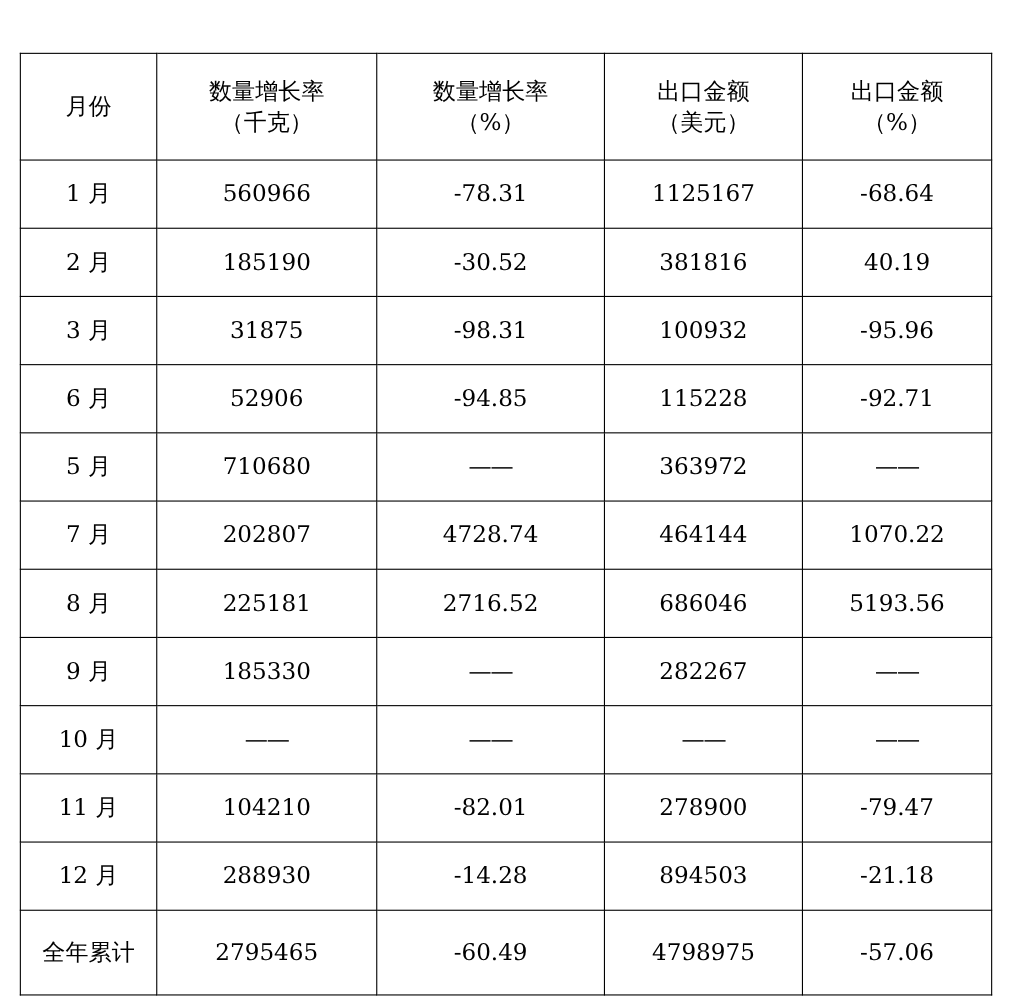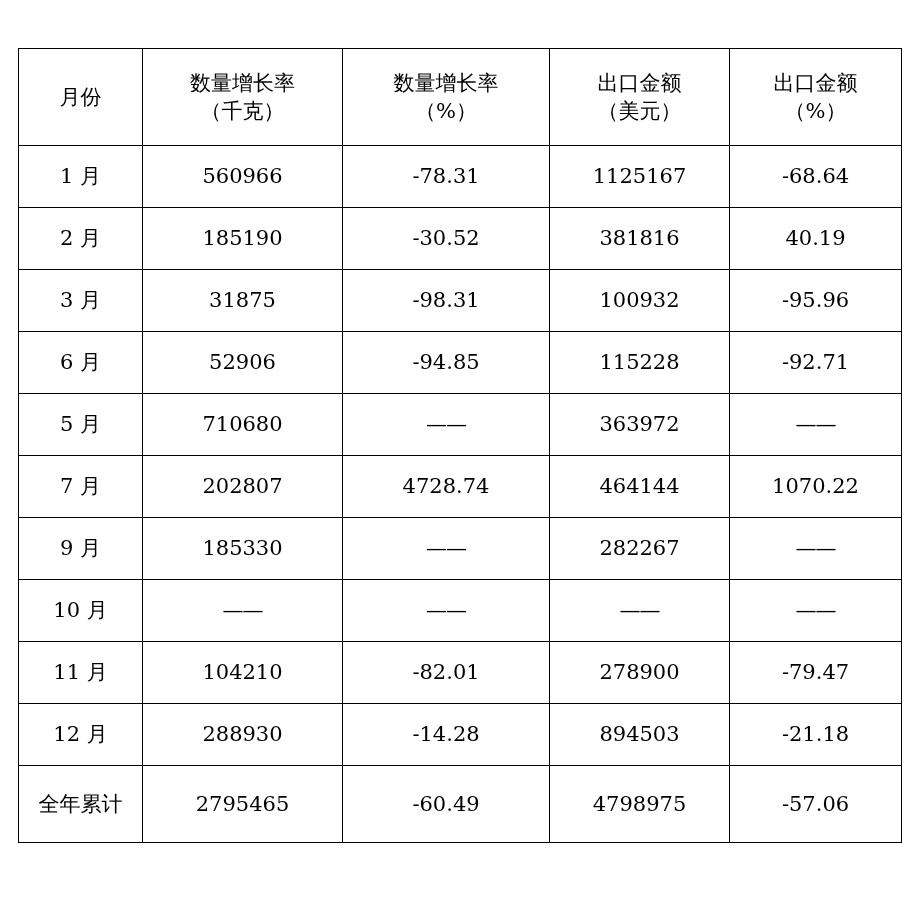--- a/index.html
+++ b/index.html
@@ -138,20 +138,27 @@
         <td class="dash">——</td>
       </tr>
       <tr>
         <td class="month-cell">7 月</td>
         <td>202807</td>
         <td>4728.74</td>
         <td>464144</td>
         <td>1070.22</td>
       </tr>
       <tr>
+        <td class="month-cell">8 月</td>
+        <td>225181</td>
+        <td>2716.52</td>
+        <td>686046</td>
+        <td>5193.56</td>
+      </tr>
+      <tr>
         <td class="month-cell">9 月</td>
         <td>185330</td>
         <td class="dash">——</td>
         <td>282267</td>
         <td class="dash">——</td>
       </tr>
       <tr>
         <td class="month-cell">10 月</td>
         <td class="dash">——</td>
         <td class="dash">——</td>

